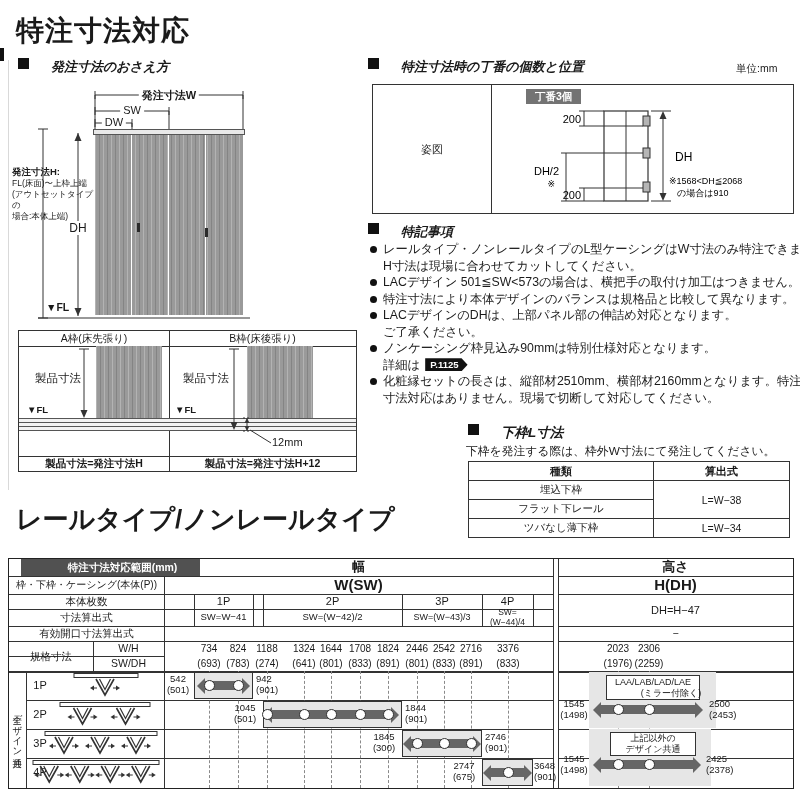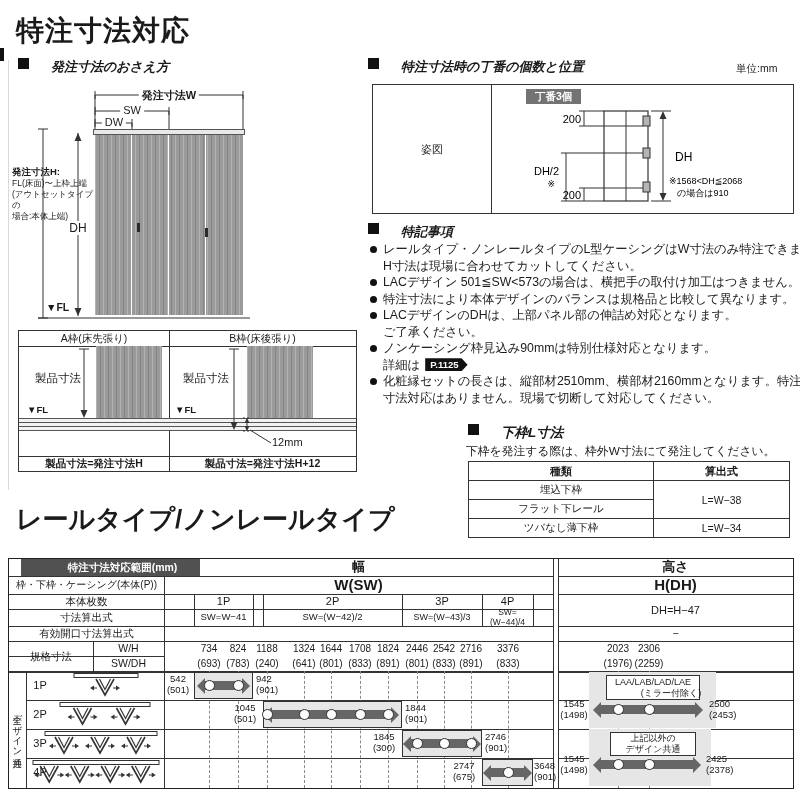--- a/index.html
+++ b/index.html
@@ -267,21 +267,21 @@
     <span class="num" style="left:295px;top:82px;">1324</span>
     <span class="num" style="left:322px;top:82px;">1644</span>
     <span class="num" style="left:351px;top:82px;">1708</span>
     <span class="num" style="left:379px;top:82px;">1824</span>
     <span class="num" style="left:408px;top:82px;">2446</span>
     <span class="num" style="left:435px;top:82px;">2542</span>
     <span class="num" style="left:462px;top:82px;">2716</span>
     <span class="num" style="left:499px;top:82px;">3376</span>
     <span class="num" style="left:200px;top:97px;">(693)</span>
     <span class="num" style="left:229px;top:82px;margin-top:15px;">(783)</span>
-    <span class="num" style="left:258px;top:97px;">(240)</span>
+    <span class="num" style="left:258px;top:97px;">(274)</span>
     <span class="num" style="left:295px;top:97px;">(641)</span>
     <span class="num" style="left:322px;top:97px;">(801)</span>
     <span class="num" style="left:351px;top:97px;">(833)</span>
     <span class="num" style="left:379px;top:97px;">(891)</span>
     <span class="num" style="left:408px;top:97px;">(801)</span>
     <span class="num" style="left:435px;top:97px;">(833)</span>
     <span class="num" style="left:462px;top:97px;">(891)</span>
     <span class="num" style="left:499px;top:97px;">(833)</span>
 
     <span class="num" style="left:609px;top:82px;">2023</span>

